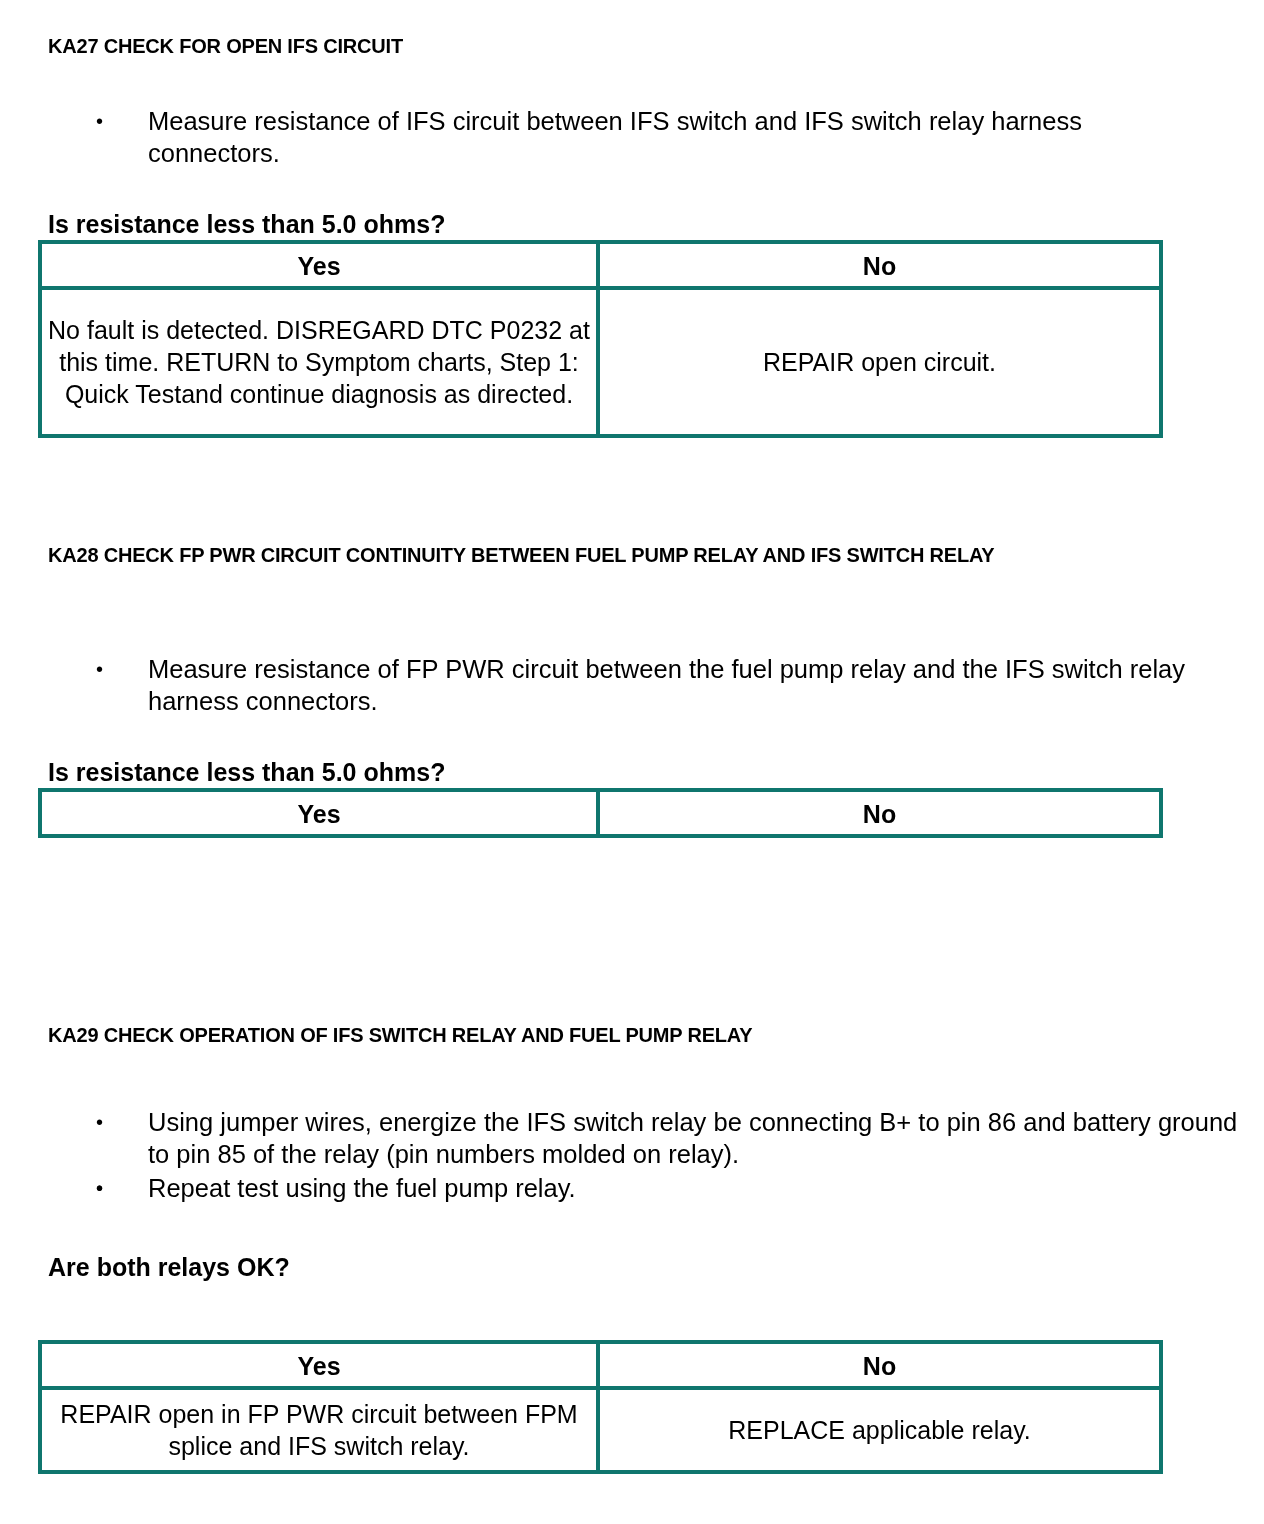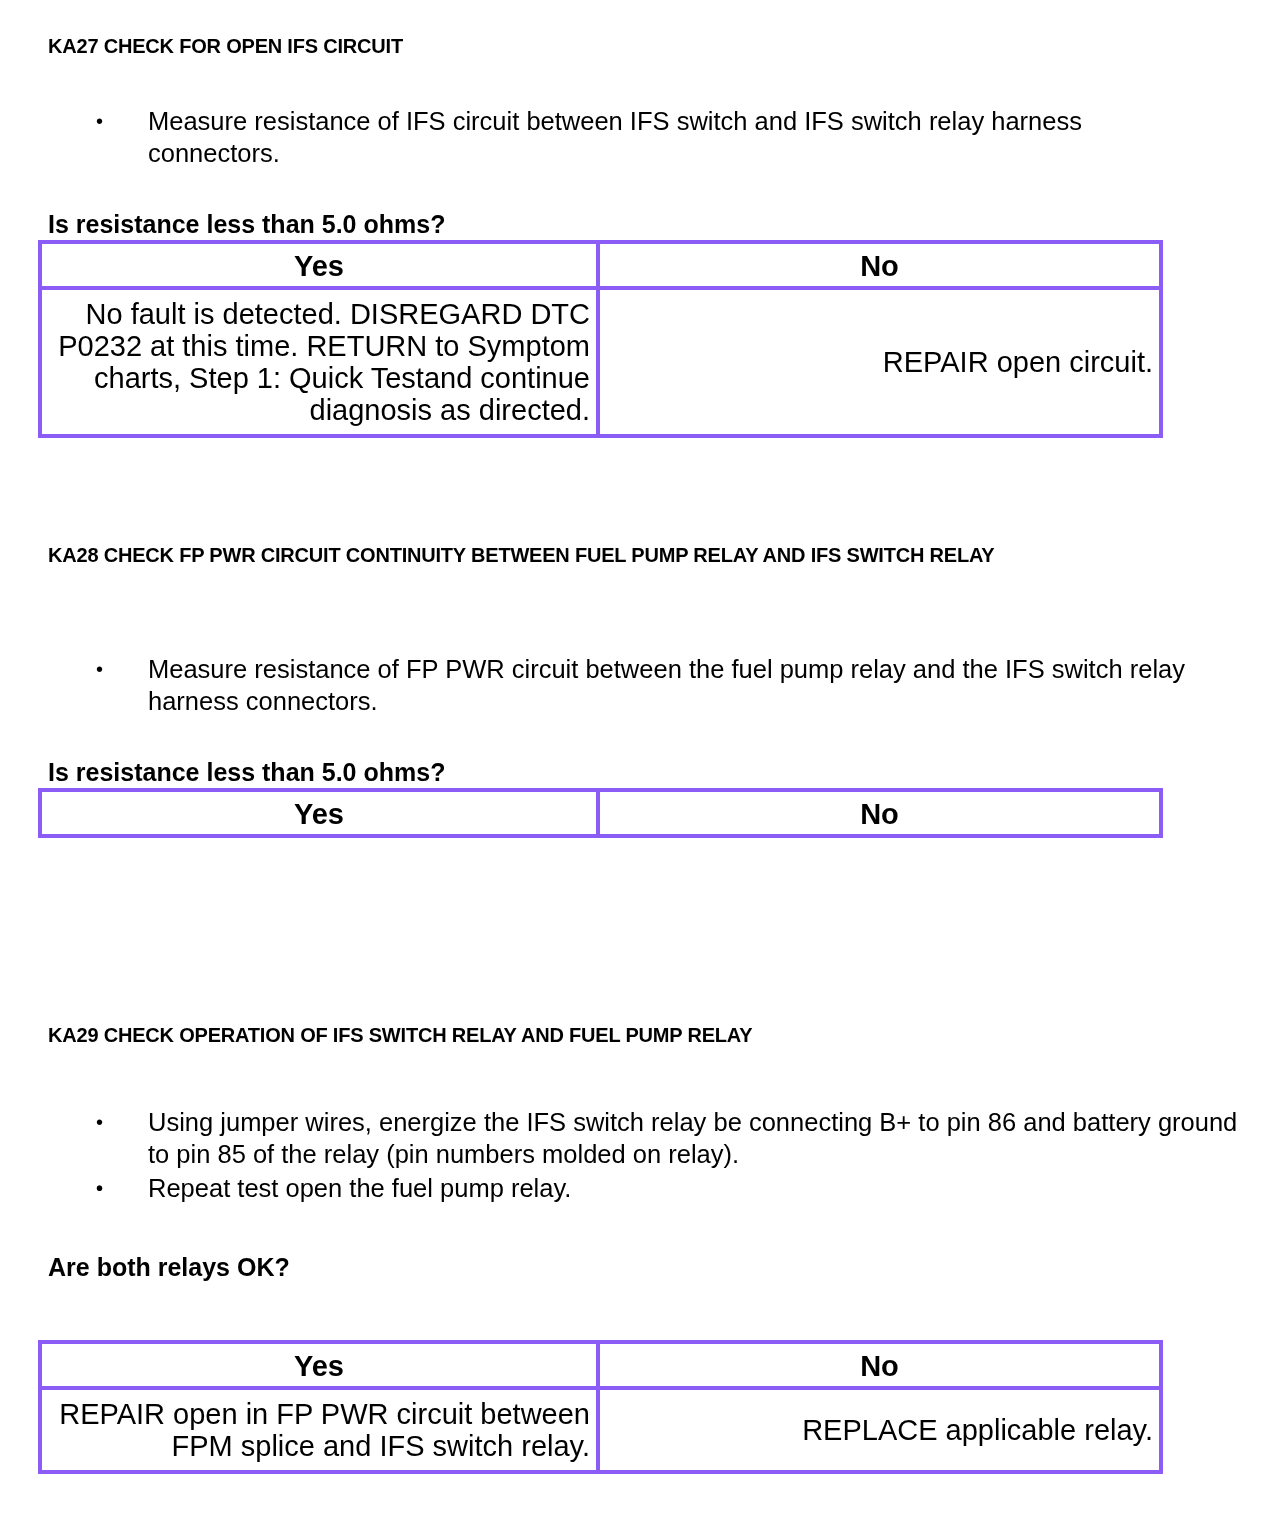--- a/index.html
+++ b/index.html
@@ -21,24 +21,24 @@
     position: absolute; left: 48px; top: 0; font-size: 20px;
   }
   .question {
     font-weight: bold; font-size: 25px; line-height: 30px; left: 48px;
   }
   table.dt {
     position: absolute; left: 38px; width: 1121px; border-collapse: collapse;
     border: 4px solid #000; table-layout: fixed;
   }
   table.dt th, table.dt td {
-    border: 4px solid #8b5cf6; font-size: 29px; line-height: 32px;
+    border: 4px solid #0f766e; font-size: 25px; line-height: 32px;
   }
   table.dt th { font-weight: bold; text-align: center; height: 40px; padding: 2px 0 0 0; }
-  table.dt td { text-align: right; vertical-align: middle; padding: 4px 6px 4px 6px; margin-left: 13px; }
+  table.dt td { text-align: center; vertical-align: middle; padding: 4px 6px 4px 6px; margin-left: 13px; }
   table.dt col.c1 { width: 558px; }
   table.dt col.c2 { width: 563px; }
 </style>
 </head>
 <body>
 
 <div class="abs heading" style="top:27px;">KA27 CHECK FOR OPEN IFS CIRCUIT</div>
 
 <ul class="abs bullets" style="top:105px; width:1140px;">
   <li><span class="dot">•</span><span>Measure resistance of IFS circuit between IFS switch and IFS switch relay harness connectors.</span></li>
@@ -82,21 +82,21 @@
     <th>No</th>
   </tr>
 </tbody>
   </table>
 
 <div class="abs heading" style="top:988px;margin-top:28px;">KA29 CHECK OPERATION OF IFS SWITCH RELAY AND FUEL PUMP RELAY</div>
 
 <ul class="abs bullets" style="top:1106px;">
   <li><span class="dot">•</span><span>Using jumper wires, energize the IFS switch relay be connecting B+ to pin 86 and battery ground to pin 85 of the relay (pin numbers molded on relay).</span></li>
   <li><span class="dot">•</span></li>
-  <li><span class="dot">•</span><span>Repeat test open the fuel pump relay.</span></li>
+  <li><span class="dot">•</span><span>Repeat test using the fuel pump relay.</span></li>
 </ul>
 
 <div class="abs question" style="top:1252px;">Are both relays OK?</div>
 
 <table class="dt" style="top:1340px;">
   <colgroup>
       <col class="c1">
       <col class="c2">
     </colgroup>
   <tbody>

